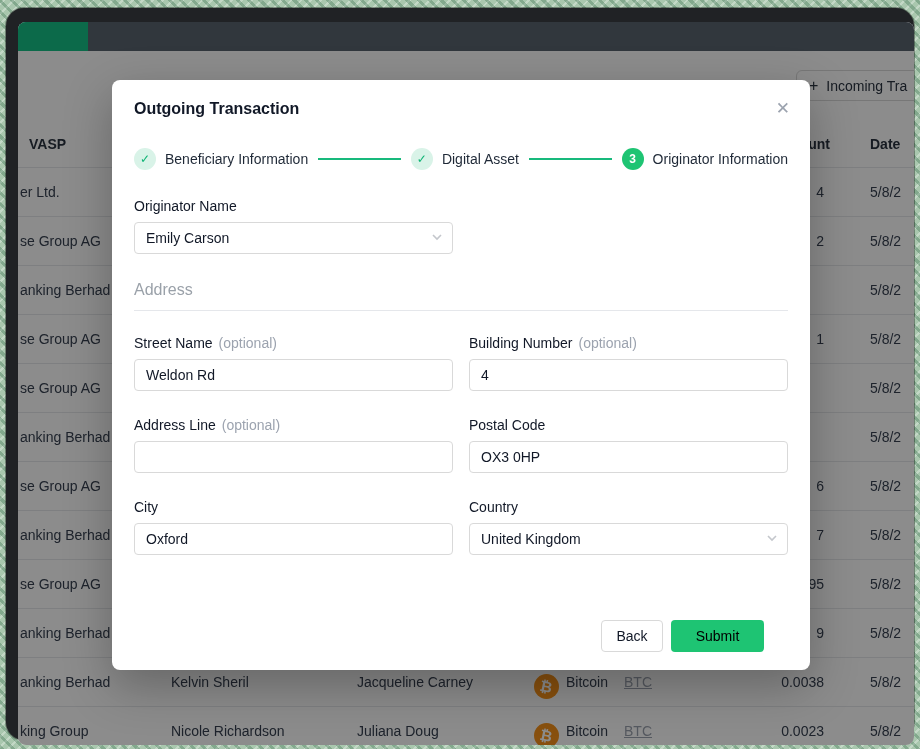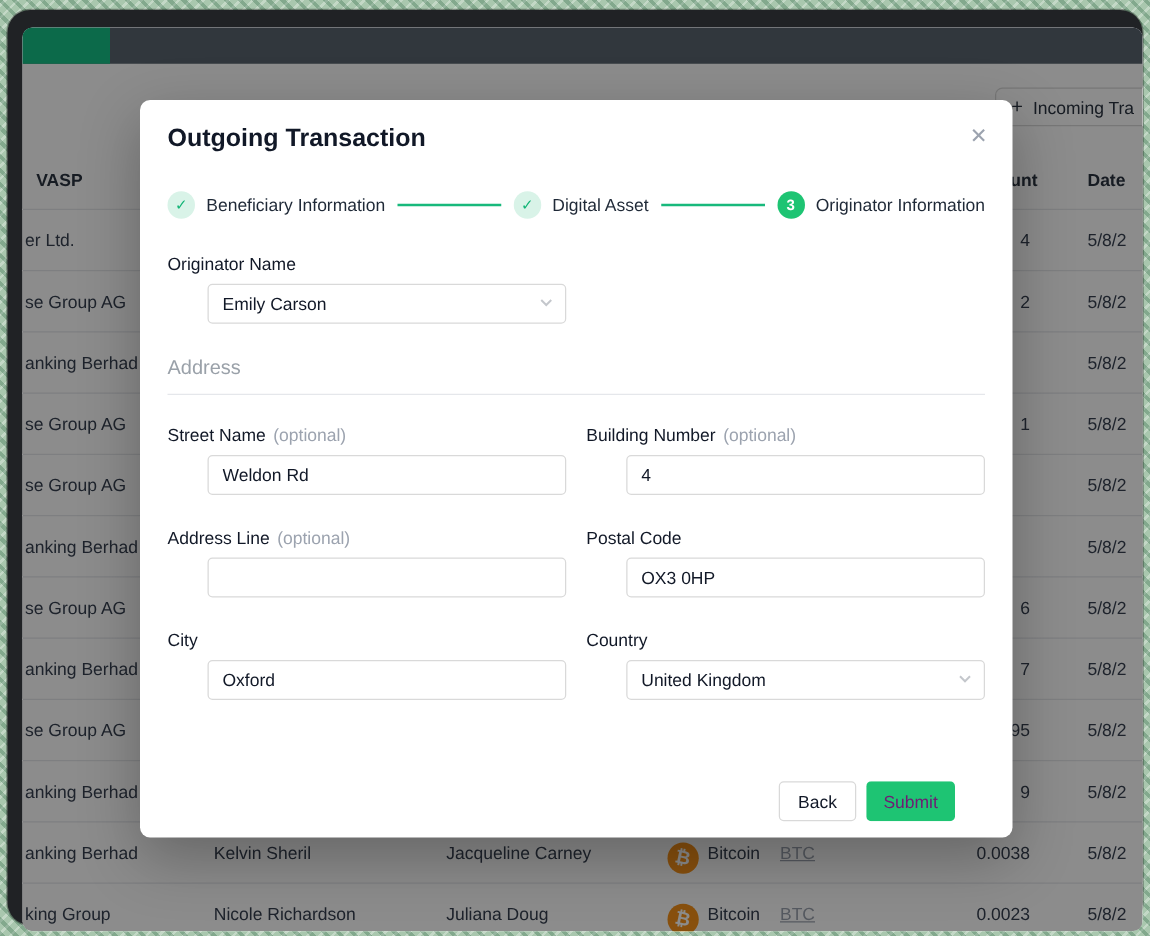--- a/index.html
+++ b/index.html
@@ -55,56 +55,56 @@
 
   
   .overlay { position:absolute; inset:0; background:rgba(0,0,0,0.45); z-index:50; }
 
   
   .modal { position:absolute; left:112px; top:80px; width:698px; height:590px;
     background:#fff; border-radius:8px; z-index:100;
     box-shadow:0 16px 48px rgba(0,0,0,.28); }
   .modal-header { display:flex; justify-content:space-between; align-items:flex-start;
     padding:20px 20px 0 22px; }
-  .modal-title { font-size:20px; font-weight:700; color:#111827; }
+  .modal-title { font-size:16px; font-weight:700; color:#111827; }
   .modal-close { font-size:17px; color:#9ca3af; line-height:1; cursor:pointer; }
 
   .stepper { display:flex; align-items:center; margin:30px 22px 0 22px; }
   .step { display:flex; align-items:center; gap:9px; }
   .step-label { font-size:14px; color:#1f2937; white-space:nowrap; }
   .step-circle { width:22px; height:22px; border-radius:50%; display:flex;
     align-items:center; justify-content:center; font-size:12px; flex:0 0 auto; }
   .step-done .step-circle { background:#d9f3e8; color:#12b576; }
   .step-active .step-circle { background:#1ec473; color:#fff; font-weight:700; }
   .connector { flex:1 1 auto; height:2px; background:#18b97c; margin:0 10px; min-width:24px; }
 
   .form { margin:28px 22px 0 22px; }
   .grid2 { display:grid; grid-template-columns:1fr 1fr; column-gap:16px; }
   .field { margin-bottom:26px; }
   .field label { display:flex; align-items:center; gap:6px; font-size:14px;
     color:#111827; margin-bottom:8px; }
   .opt { color:#9ca3af; }
   .help-icon { width:14px; height:14px; border:1px solid #9ca3af; border-radius:50%;
     color:#9ca3af; font-size:9px; display:inline-flex; align-items:center;
     justify-content:center; }
-  .input-wrap { position:relative;margin-left:32px; }
+  .input-wrap { position:relative; }
   .input-wrap input { width:100%; height:32px; border:1px solid #d9d9d9; border-radius:4px;
     padding:0 11px; font-size:14px; color:#111827; font-family:"Liberation Sans",sans-serif;
     background:#fff; outline:none; }
   .chev { position:absolute; right:11px; top:12px; }
 
   .section-head { font-size:16px; color:#9aa1a9; padding-bottom:11px;
     border-bottom:1px solid #e5e7eb; margin:1px 0 24px 0; }
 
   .modal-actions { display:flex; justify-content:flex-end; gap:8px; margin:39px 24px 0 0; }
   .btn { height:32px; border-radius:4px; font-size:14px; border:1px solid transparent;
     display:flex; align-items:center; justify-content:center; cursor:pointer;
     font-family:"Liberation Sans",sans-serif;text-align:center; }
   .btn-back { width:62px; background:#fff; border-color:#d9d9d9; color:#111827; }
-  .btn-submit { width:71px; background:#1ec473; color:#701a75; }
+  .btn-submit { width:93px; background:#1ec473; color:#000000; }
 </style>
 </head>
 <body>
 
 <div class="frame">
   <div class="app">
 
     <div class="topbar">
       <div class="brand-tab"></div>
     </div>

